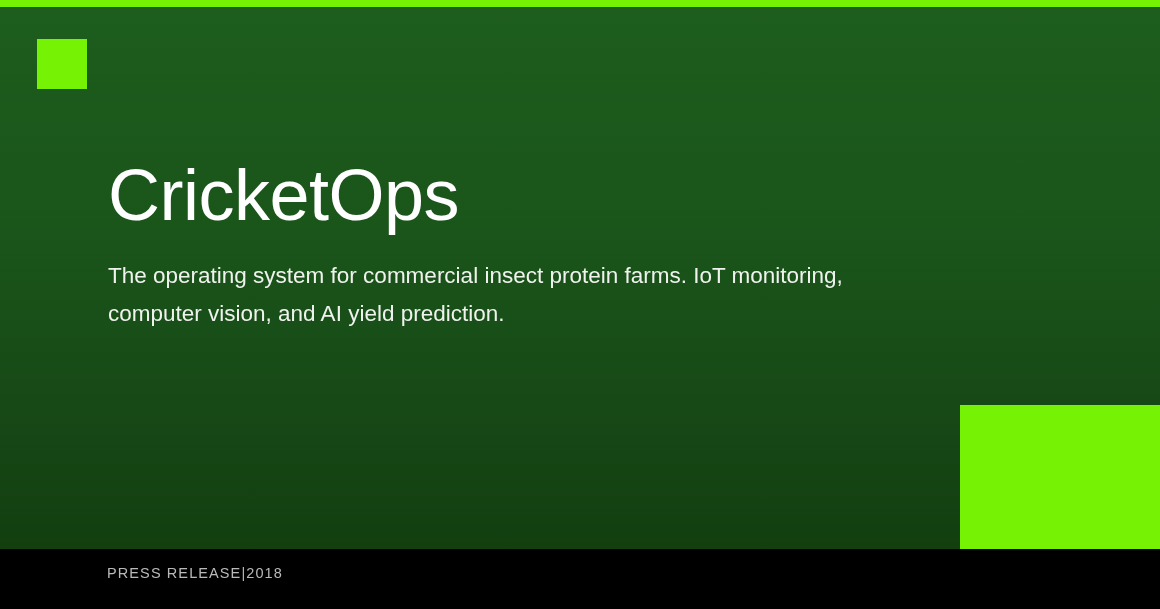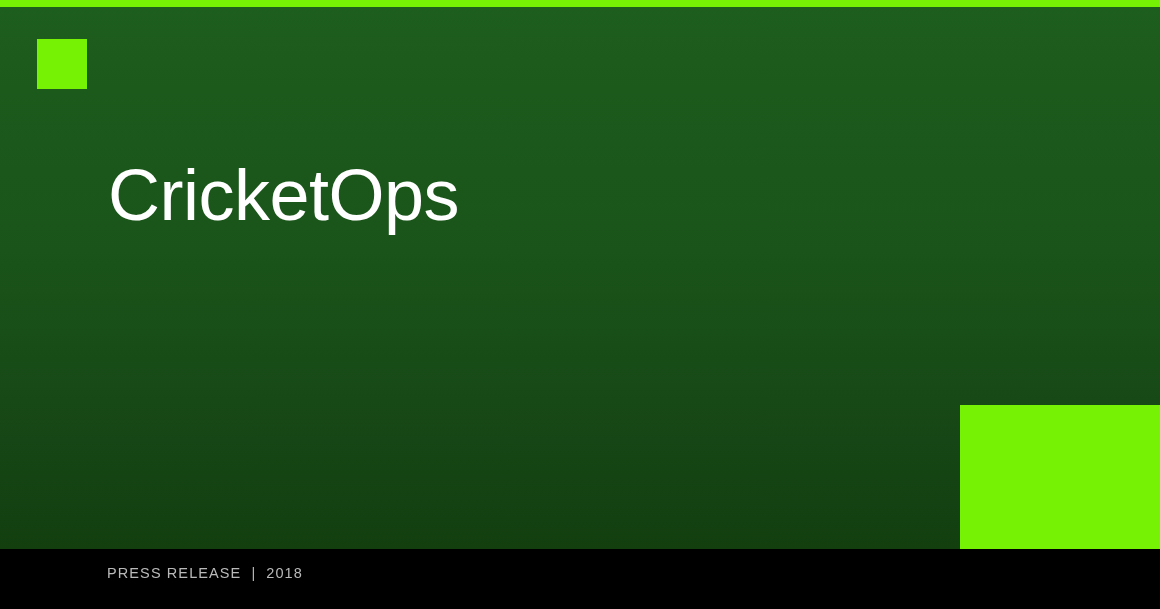--- a/index.html
+++ b/index.html
@@ -84,41 +84,41 @@
   }
   .footer-text {
     position: absolute;
     left: 107px;
     top: 565px;
     font-size: 14.5px;
     letter-spacing: 1.1px;
     color: #b9b9b9;
     display: flex;
     align-items: center;
-    gap: 10px;
     white-space: nowrap;
   }
   .footer-sep {
     color: #b9b9b9;
     display: inline-block;
   }
 </style>
 </head>
 <body>
 
 <div class="slide">
 
   <div class="top-accent-bar"></div>
 
   <div class="canvas">
 
     <div class="accent-square"></div>
 
     <div class="text-zone">
       <h1 class="slide-title">CricketOps</h1>
+      <p class="slide-subtitle">The operating system for commercial insect protein farms. IoT monitoring, computer vision, and AI yield prediction.</p>
     </div>
 
     <div class="accent-block"></div>
 
   </div>
 
   <div class="footer-bar"></div>
 
   <div class="footer-text">
     <span>PRESS RELEASE</span>

